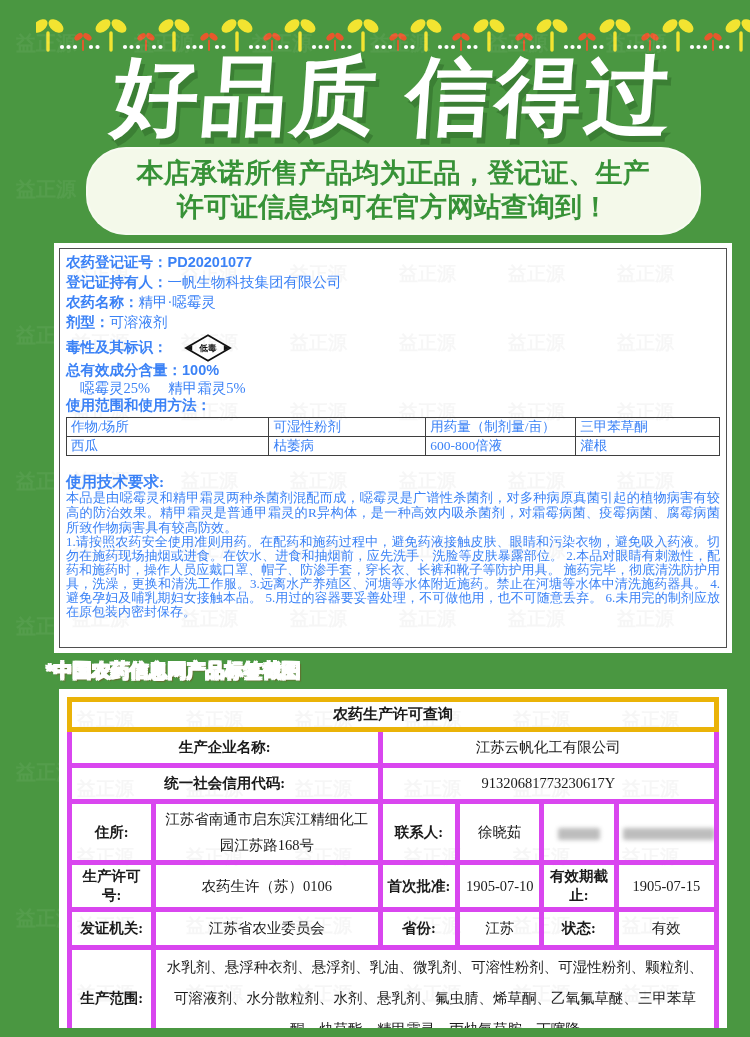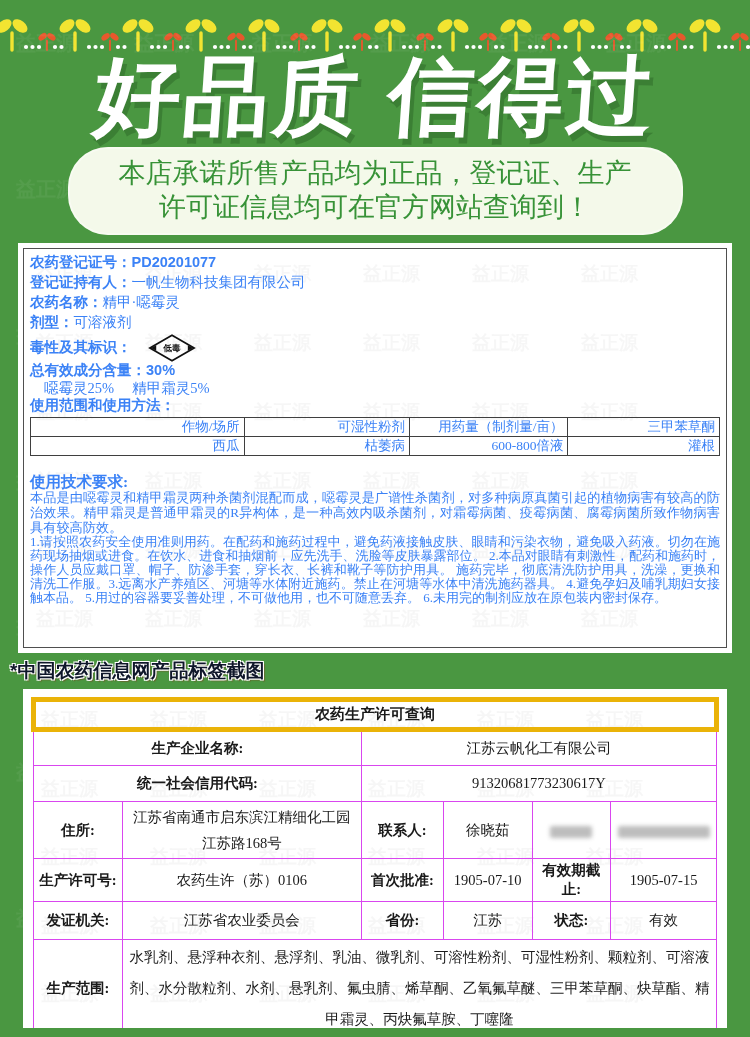--- a/index.html
+++ b/index.html
@@ -1,67 +1,67 @@
 <!DOCTYPE html>
 <html><head>
 <meta charset="utf-8">
 <style>
   * { margin:0; padding:0; box-sizing:border-box; }
   html,body { width:750px; }
   body { font-family:"Liberation Sans","DejaVu Sans",sans-serif; }
-  .page { position:relative; width:750px; height:1037px; background:#4a9741; overflow:hidden; }
+  .page { position:relative; width:750px; height:1037px; background:#4a9741; overflow:hidden;padding-left:36px; }
 
   
   .bg-wm { position:absolute; inset:0; display:flex; flex-wrap:wrap; gap:44px 58px; padding:30px 16px;
            color:#ffffff; opacity:.055; font-size:20px; font-weight:bold; pointer-events:none; overflow:hidden; }
 
   
   .sprout-band { display:block; margin:6px auto 0; }
 
   
   .headline { position:relative; text-align:center; color:#ffffff; font-size:86px; line-height:88px;
               font-weight:900; letter-spacing:3px; transform:skewX(-4deg);
               text-shadow:4px 6px 0 rgba(26,74,22,.30); white-space:nowrap; }
 
   
   .promise { position:relative; width:615px; margin:7px auto 0; background:#f4f9ea; border-radius:40px;
-             padding:9px 12px 11px; text-align:center; color:#379237; font-weight:normal;
+             padding:9px 12px 11px; text-align:center; color:#379237; font-weight:bold;
              font-size:27px; line-height:34px; box-shadow:0 0 0 2px rgba(255,255,255,.35) inset; }
 
   
   .panel { position:relative; background:#ffffff; overflow:hidden; }
   .panel .wm { position:absolute; inset:0; display:flex; flex-wrap:wrap; gap:40px 52px; padding:18px;
                color:#666; opacity:.05; font-size:19px; font-weight:bold; pointer-events:none; overflow:hidden; }
   .panel1 { margin:8px 18px 0; height:410px; padding:5px; }
   .panel1-inner { position:relative; height:100%; border:1px solid #4f4f4f; padding:3px 6px 0;
                   font-family:"Liberation Serif","DejaVu Serif",serif; color:#3b82f6; overflow:hidden; }
   .f   { font-size:14.5px; line-height:20px; white-space:nowrap; }
   .f b { font-weight:600; }
   .num { font-family:"Liberation Sans",sans-serif; font-weight:bold; }
   .f-tox { height:30px; display:flex; align-items:center; }
   .f-tox svg { margin-left:14px; margin-top:1px; }
   .mid { font-size:14.5px; line-height:17.5px; white-space:nowrap; }
   .indent { padding-left:14px; }
   table.usage { width:100%; border-collapse:collapse; table-layout:fixed; margin:2px 0 3px;
                 font-size:13.5px; }
-  table.usage th, table.usage td { border:1px solid #3f3f3f; text-align:right; font-weight:normal;
+  table.usage th, table.usage td { border:1px solid #3f3f3f; text-align:left; font-weight:normal;
                 padding:0 4px; height:19px; white-space:nowrap; overflow:hidden; }
   .sec-h { font-size:15.5px; line-height:17px; font-weight:bold; margin-top:17px; }
   .sec-body { font-size:13.2px; line-height:15.2px; text-align:justify; }
   .notice-body { font-size:13px; line-height:13.9px; text-align:justify; }
 
   
-  .caption { margin:7px 10px; color:#0f172a; font-weight:bold; font-size:19px; line-height:22px;
+  .caption { margin:7px 10px; color:#ffffff; font-weight:bold; font-size:19px; line-height:22px;
              text-shadow:-1px -1px 0 #fff, 1px -1px 0 #fff, -1px 1px 0 #fff, 1px 1px 0 #fff, 2px 2px 1px rgba(150,30,15,.35); }
 
   
   .panel2 { margin:0 23px; height:339px; padding:8px; }
   table.lic { position:relative; width:100%; border-collapse:collapse; table-layout:fixed;
               font-family:"Liberation Serif","DejaVu Serif",serif; font-size:14.5px; color:#1a1a1a; }
-  table.lic td { border:1px solid #d946ef; text-align:center; vertical-align:middle; padding:2px 4px; overflow:hidden; }
+  table.lic td { border:5px solid #d946ef; text-align:center; vertical-align:middle; padding:2px 4px; overflow:hidden; }
   table.lic td.lbl { font-weight:600; }
   tr.t-title td { border:5px solid #eab308; font-weight:bold; font-size:15px; height:30px; }
   tr.r-co td, tr.r-cc td { height:36px; }
   tr.r-addr td { height:54px; line-height:26px; }
   tr.r-no td { height:38px; }
   tr.r-issuer td { height:38px; }
   tr.r-scope td { height:92px; line-height:31px; text-align:center; }
   .redact { display:inline-block; height:12px; background:#bdbdbd; border-radius:2px; filter:blur(2px); vertical-align:middle; }
   .redact.w1 { width:42px; } .redact.w2 { width:92px; }
 </style>
@@ -300,21 +300,21 @@
       <div class="f"><b>剂型：</b><span>可溶液剂</span></div>
       <div class="f f-tox">
         <b>毒性及其标识：</b>
         <svg width="52" height="30" viewBox="0 0 64 38">
           <polygon points="32,3 60,19 32,35 4,19" fill="none" stroke="#111" stroke-width="2.2"></polygon>
           <polygon points="5,19 12,15.5 12,22.5" fill="#111"></polygon>
           <polygon points="59,19 52,15.5 52,22.5" fill="#111"></polygon>
           <text x="32" y="23" text-anchor="middle" font-size="11" font-weight="bold" fill="#111">低毒</text>
         </svg>
       </div>
-      <div class="mid"><b>总有效成分含量：</b><span class="num">30%</span></div>
+      <div class="mid"><b>总有效成分含量：</b><span class="num">100%</span></div>
       <div class="mid indent">噁霉灵25%　 精甲霜灵5%</div>
       <div class="mid"><b>使用范围和使用方法：</b></div>
 
       <table class="usage">
         <colgroup>
             <col style="width:31%">
             <col style="width:24%">
             <col style="width:23%">
             <col style="width:22%">
           </colgroup>

